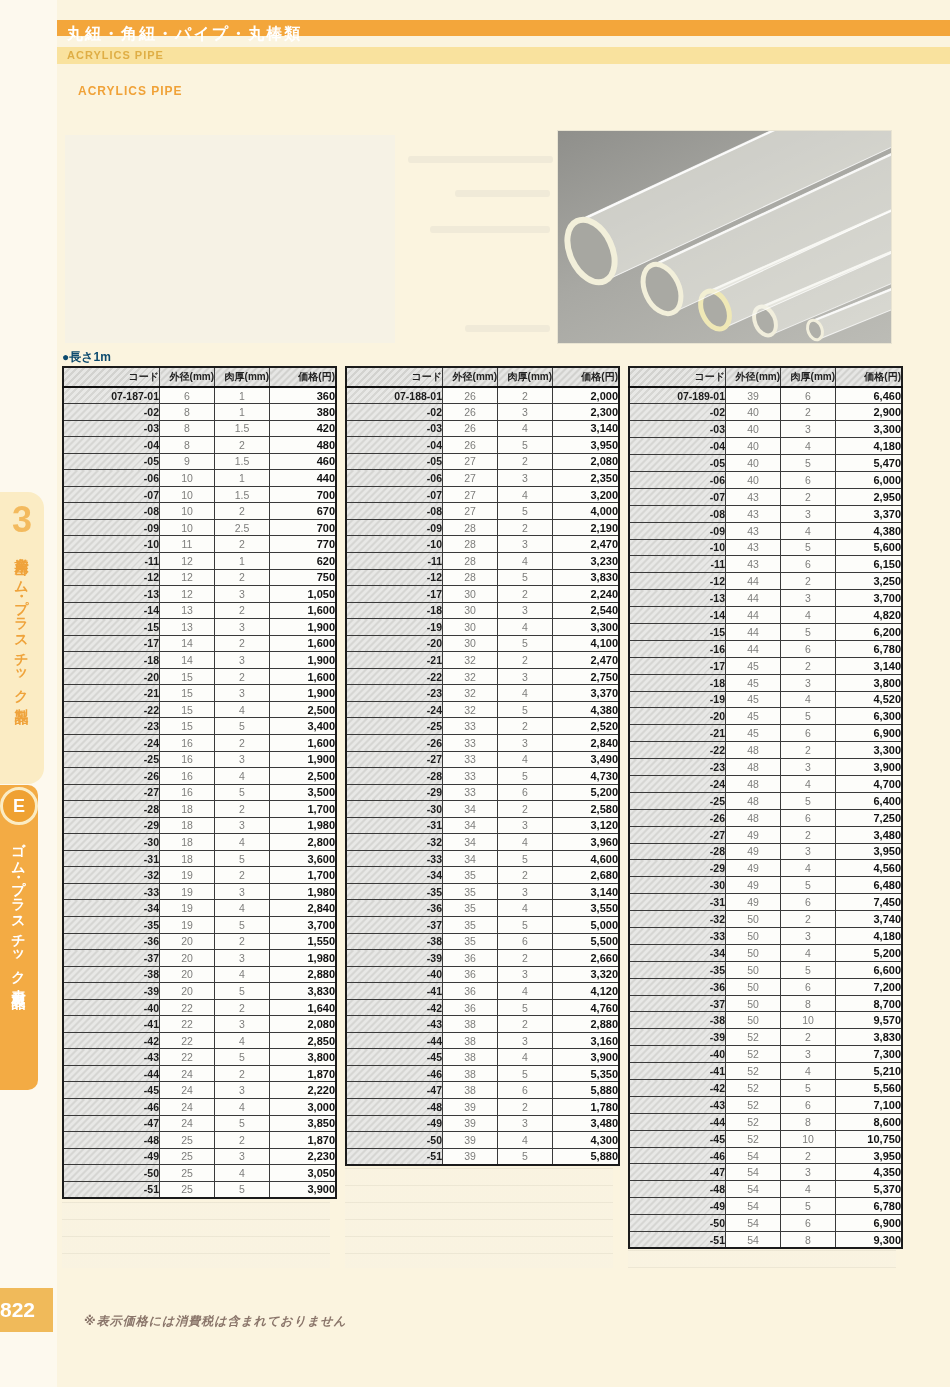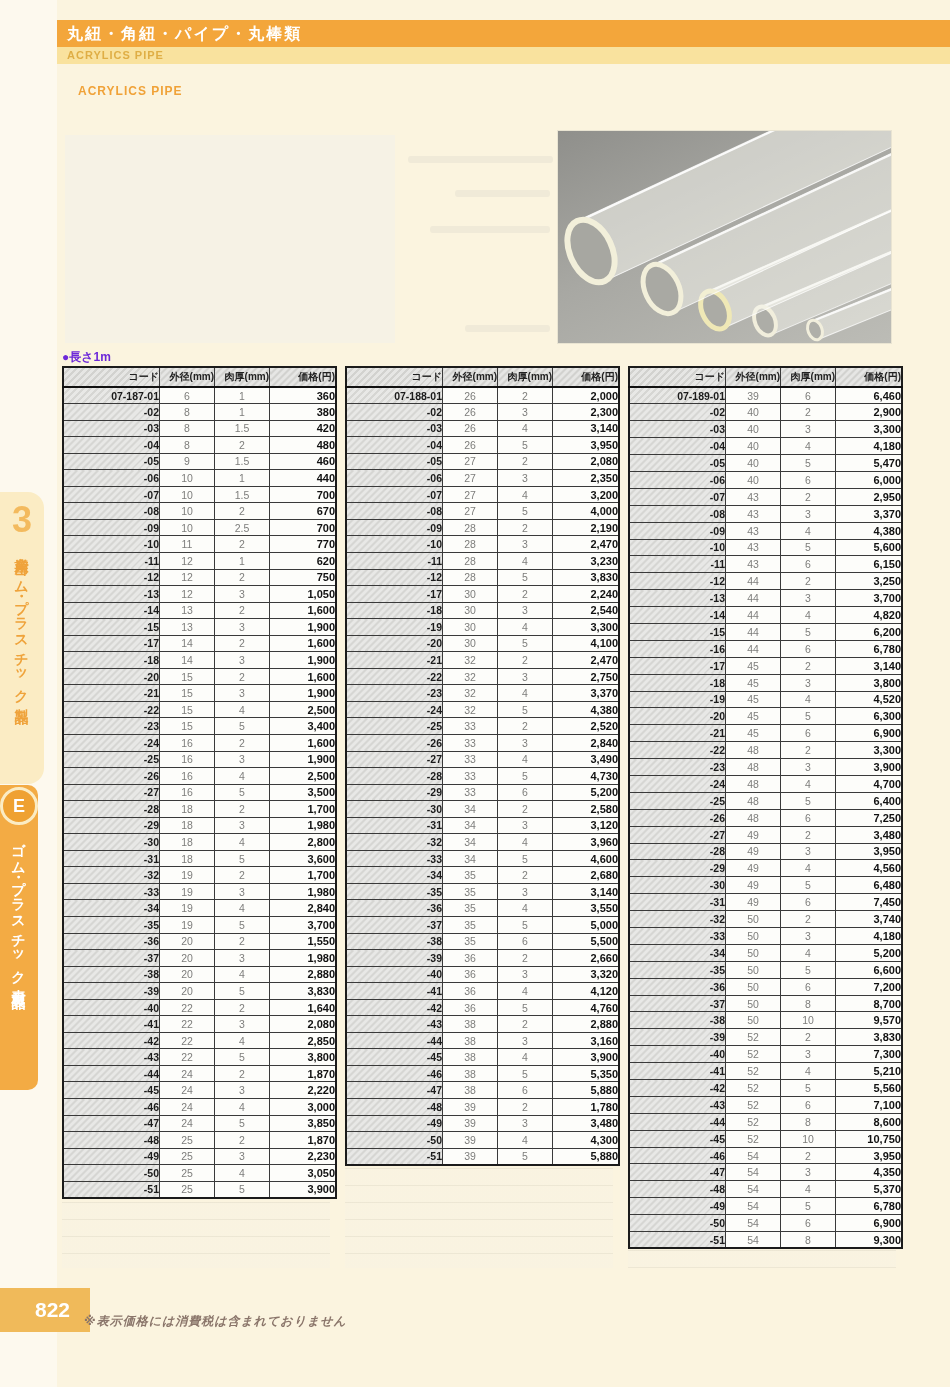--- a/index.html
+++ b/index.html
@@ -3,21 +3,21 @@
 <meta charset="utf-8">
 <style>
   html,body{margin:0;padding:0;}
   body{width:950px;height:1387px;background:#FBF4DF;font-family:"Liberation Sans","DejaVu Sans",sans-serif;position:relative;overflow:hidden;}
   #page{position:absolute;inset:0;}
 
   
   .left-strip{position:absolute;left:0;top:0;width:57px;height:1387px;background:#FDF9EE;}
 
   
-  .top-bar{position:absolute;left:57px;top:20px;right:0;height:27px;background:#F3A63B;color:#fff;
+  .top-bar{position:absolute;left:57px;top:20px;right:0;height:16px;background:#F3A63B;color:#fff;
     font-weight:bold;font-size:16px;line-height:27px;padding-left:10px;letter-spacing:2px;}
   .sub-bar{position:absolute;left:57px;top:47px;right:0;height:17px;background:#F9E29E;color:#DFAE45;
     font-weight:bold;font-size:11px;line-height:17px;padding-left:10px;letter-spacing:1px;}
 
   
   .eyebrow{position:absolute;left:78px;top:84px;color:#F0A238;font-weight:bold;font-size:12px;letter-spacing:1px;}
   .title-bar{position:absolute;left:76px;top:99px;width:812px;height:24px;border-radius:12px;
     background:linear-gradient(90deg,#F2A43C 0%,#F4B258 55%,#F7CE85 100%);
     display:flex;align-items:center;}
   .title-text{color:#fff;font-weight:bold;font-size:14px;padding-left:12px;letter-spacing:2px;}
@@ -29,21 +29,21 @@
   .ghost-line{position:absolute;background:#E7E2D2;opacity:.55;border-radius:3px;height:7px;}
   .ghost-table{position:absolute;opacity:.45;background:
     repeating-linear-gradient(180deg, rgba(160,160,152,.35) 0 1px, rgba(243,240,231,.5) 1px 17px);}
 
   
   .photo{position:absolute;left:557px;top:130px;width:333px;height:212px;border:1px solid #E9E4D2;
     background:linear-gradient(155deg,#8F8F8B 0%,#A8A8A3 45%,#BCBCB6 100%);}
   .photo svg{display:block;width:100%;height:100%;}
 
   
-  .length-note{position:absolute;left:62px;top:349px;font-size:12px;font-weight:bold;color:#6d28d9;}
+  .length-note{position:absolute;left:62px;top:349px;font-size:12px;font-weight:bold;color:#0c4a6e;}
 
   
   table.price-table{position:absolute;top:366px;width:268px;border-collapse:collapse;table-layout:fixed;
     background:#FDFDFA;border:2px solid #1b1b1b;font-size:10.5px;}
   table.price-table th,table.price-table td{border:1px solid #3a3a3a;overflow:hidden;white-space:nowrap;padding:0;}
   table.price-table th{height:18px;font-size:10px;font-weight:bold;color:#222;text-align:right;
     background:repeating-linear-gradient(135deg,#E6E6E4 0 3px,#D2D2CF 3px 5px);border-bottom:2px solid #111;}
   table.price-table th:nth-child(1),table.price-table td:nth-child(1){width:95px;}
   table.price-table th:nth-child(2),table.price-table td:nth-child(2){width:54px;}
   table.price-table th:nth-child(3),table.price-table td:nth-child(3){width:54px;}
@@ -61,21 +61,21 @@
     border-radius:0 16px 16px 0;display:flex;flex-direction:column;align-items:center;}
   .chapter-num{font-size:36px;font-weight:800;color:#F3BA5E;line-height:1;margin-top:10px;}
   .chapter-label{writing-mode:vertical-rl;font-size:14px;font-weight:bold;color:#EFA33B;margin-top:8px;letter-spacing:2px;}
   .side-bar{position:absolute;left:0;top:785px;width:38px;height:305px;background:#F3AB44;
     border-radius:0 10px 10px 0;display:flex;flex-direction:column;align-items:center;}
   .section-letter{width:32px;height:32px;border-radius:50%;background:#EFA132;border:3px solid #FBECC4;
     color:#fff;font-weight:800;font-size:18px;text-align:center;line-height:32px;margin-top:2px;}
   .section-label{writing-mode:vertical-rl;font-size:14px;font-weight:bold;color:#fff;margin-top:8px;letter-spacing:2px;}
 
   
-  .page-num-box{position:absolute;left:0;top:1288px;width:90px;height:44px;background:#F0BA5A;
+  .page-num-box{position:absolute;left:0;top:1288px;width:53px;height:44px;background:#F0BA5A;
     color:#fff;font-weight:bold;font-size:21px;text-align:right;line-height:44px;padding-right:20px;box-sizing:border-box;}
   .tax-note{position:absolute;left:84px;top:1313px;font-size:12px;color:#8A756A;font-weight:bold;letter-spacing:1px;font-style:italic;}
 </style>
 </head>
 <body>
 
 <div id="page">
   <div class="left-strip"></div>
 
   <div class="top-bar">

